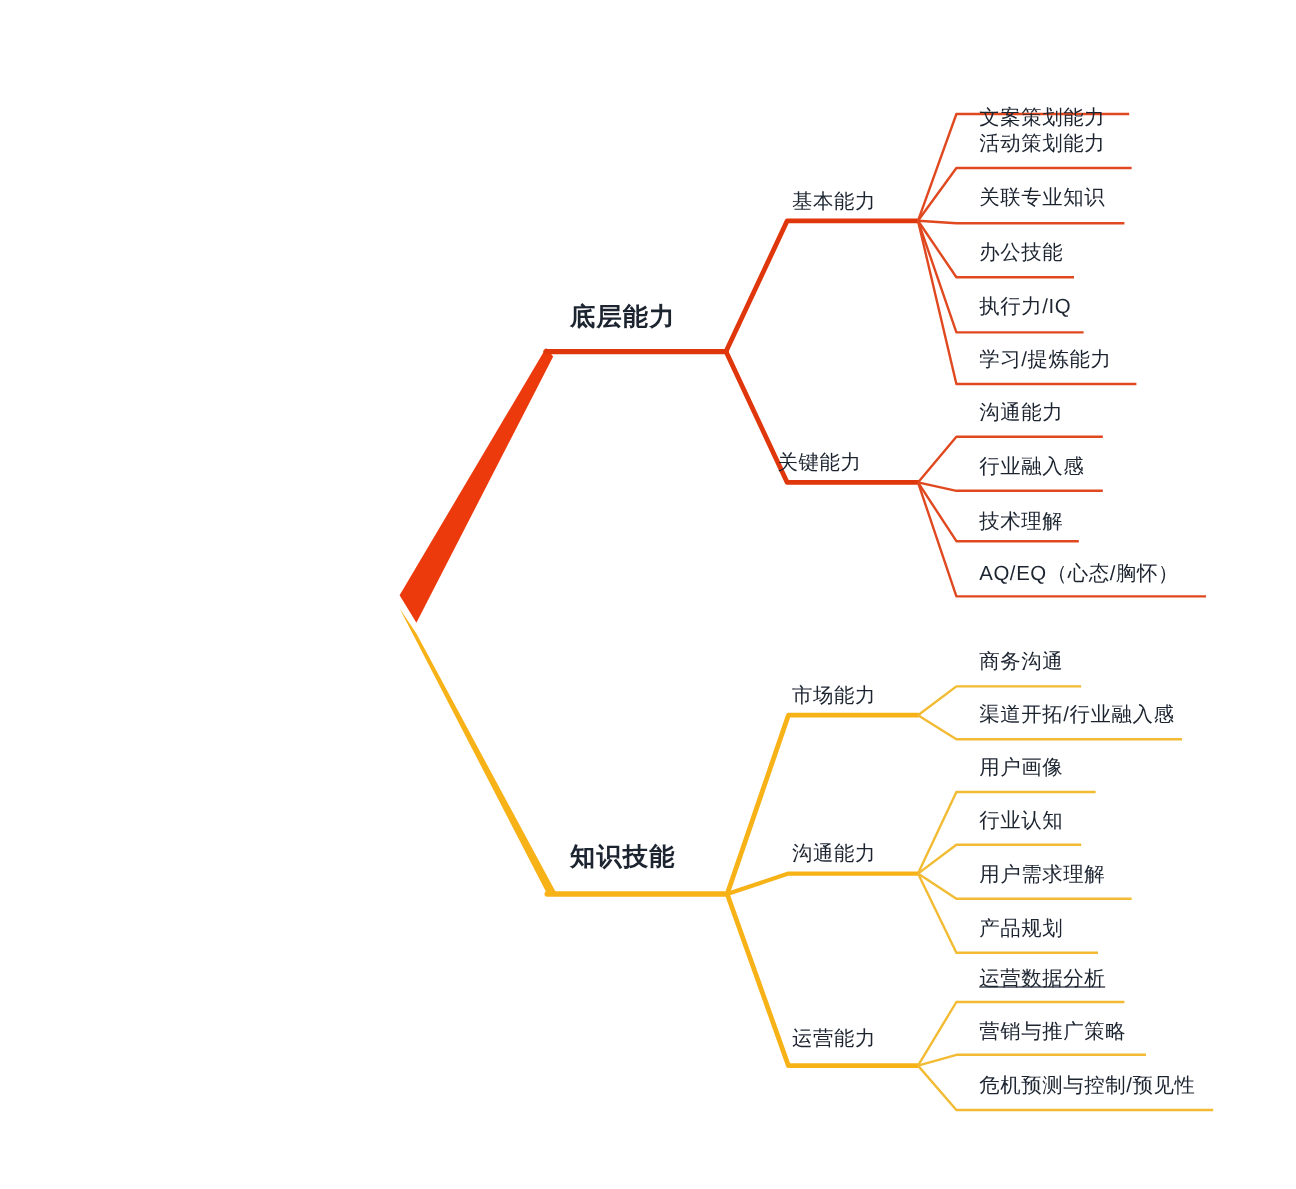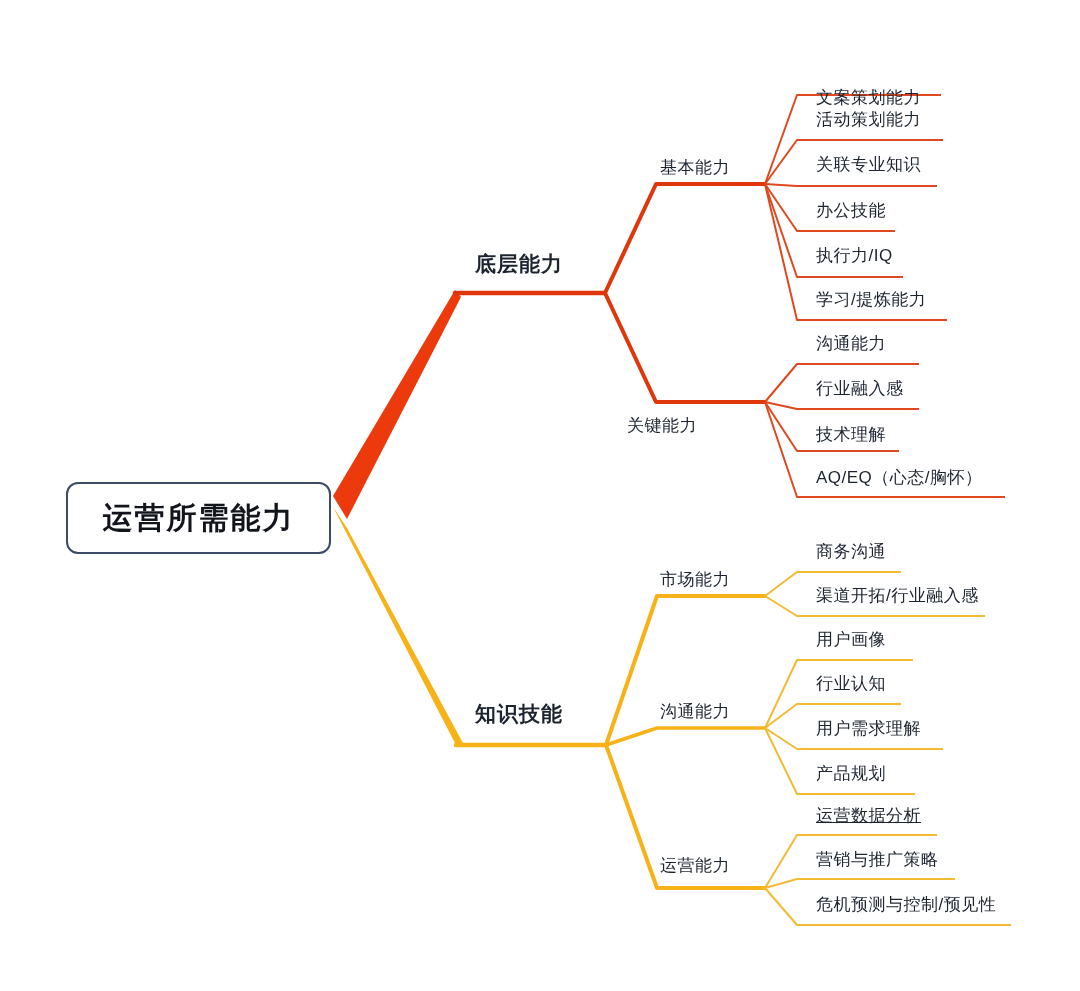--- a/index.html
+++ b/index.html
@@ -140,29 +140,26 @@
     <path d="M765,728 L797,660 L913,660" stroke="#f2bb33" stroke-width="2" fill="none" stroke-linejoin="round"></path>
     <path d="M765,728 L797,704 L901,704" stroke="#f2bb33" stroke-width="2" fill="none" stroke-linejoin="round"></path>
     <path d="M765,728 L797,749 L943,749" stroke="#f2bb33" stroke-width="2" fill="none" stroke-linejoin="round"></path>
     <path d="M765,728 L797,794 L915,794" stroke="#f2bb33" stroke-width="2" fill="none" stroke-linejoin="round"></path>
 
     <path d="M765,888 L797,835 L937,835" stroke="#f2bb33" stroke-width="2" fill="none" stroke-linejoin="round"></path>
     <path d="M765,888 L797,879 L955,879" stroke="#f2bb33" stroke-width="2" fill="none" stroke-linejoin="round"></path>
     <path d="M765,888 L797,925 L1011,925" stroke="#f2bb33" stroke-width="2" fill="none" stroke-linejoin="round"></path>
   </svg>
 
-  <div class="root-node">
-    <span class="root-label">运营所需能力</span>
-  </div>
 
   <div class="node-label lvl1" style="left:475px; top:250px;">底层能力</div>
 
   <div class="node-label lvl2" style="left:660px; top:156px;">基本能力</div>
 
-  <div class="node-label lvl2" style="left:627px; top:374px;margin-top:40px;">关键能力</div>
+  <div class="node-label lvl2" style="left:648px; top:374px;">关键能力</div>
 
   <div class="node-label lvl3" style="left:816px; top:62px;margin-top:24px;">文案策划能力</div>
   <div class="node-label lvl3" style="left:816px; top:108px;">活动策划能力</div>
   <div class="node-label lvl3" style="left:816px; top:153px;">关联专业知识</div>
   <div class="node-label lvl3" style="left:816px; top:199px;">办公技能</div>
   <div class="node-label lvl3" style="left:816px; top:244px;">执行力/IQ</div>
   <div class="node-label lvl3" style="left:816px; top:288px;">学习/提炼能力</div>
 
   <div class="node-label lvl3" style="left:816px; top:332px;">沟通能力</div>
   <div class="node-label lvl3" style="left:816px; top:377px;">行业融入感</div>

